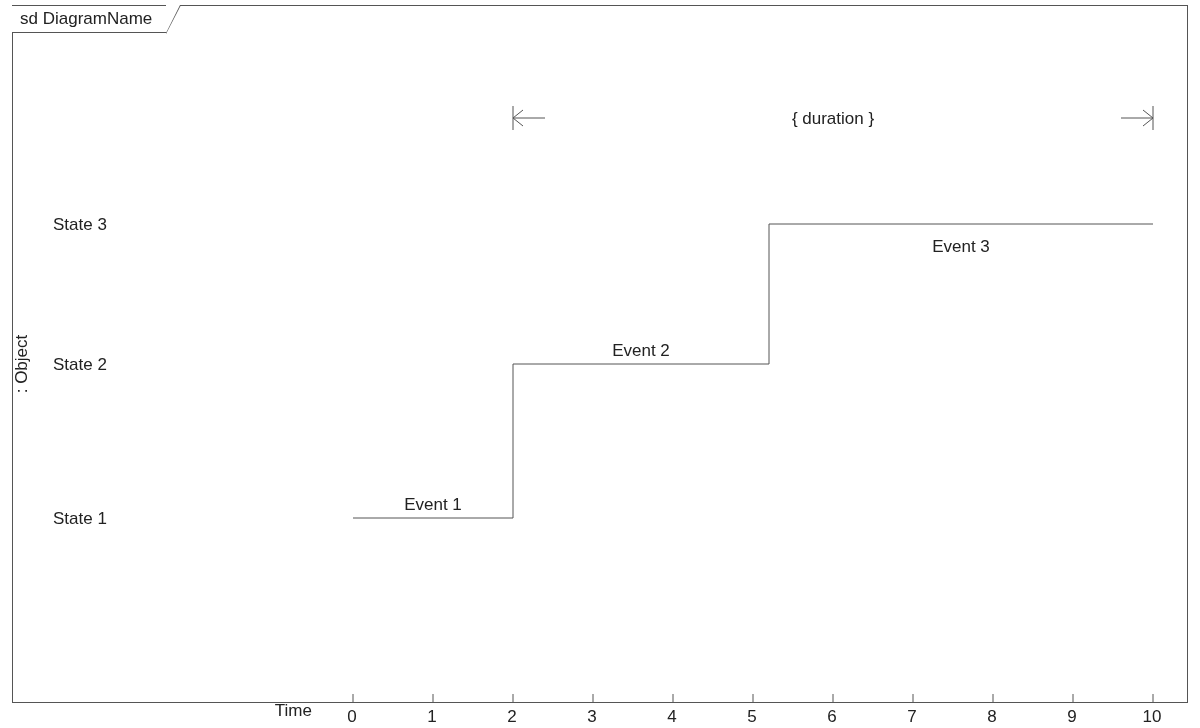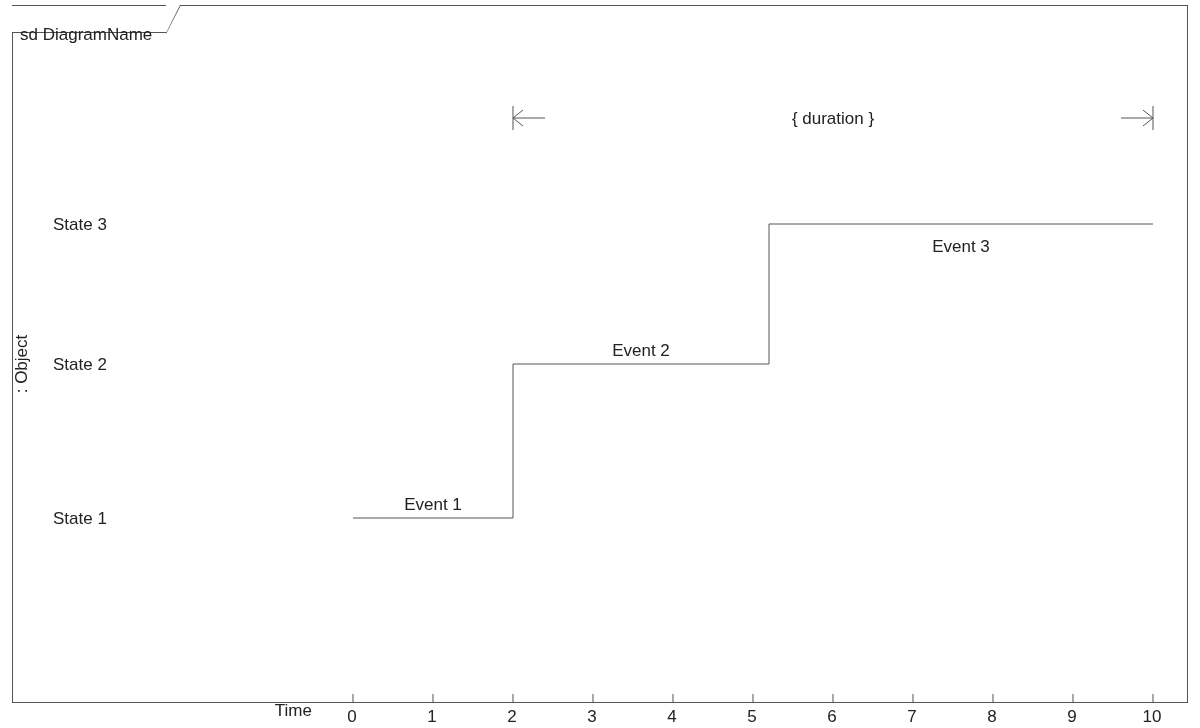--- a/index.html
+++ b/index.html
@@ -18,21 +18,21 @@
     width: 1176px;
     height: 698px;
     border: 1px solid #555;
     box-sizing: border-box;
   }
   .title-tab {
     position: absolute;
     left: -1px;
     top: -1px;
     height: 28px;
-    padding: 16px 14px 0 8px;
+    padding: 0 14px 0 8px;
     border: 1px solid #555;
     border-left: none;
     background: #fff;
     font-size: 17px;
     line-height: 26px;
     box-sizing: border-box;
   }
   .title-tab::after {
     content: "";
     position: absolute;

